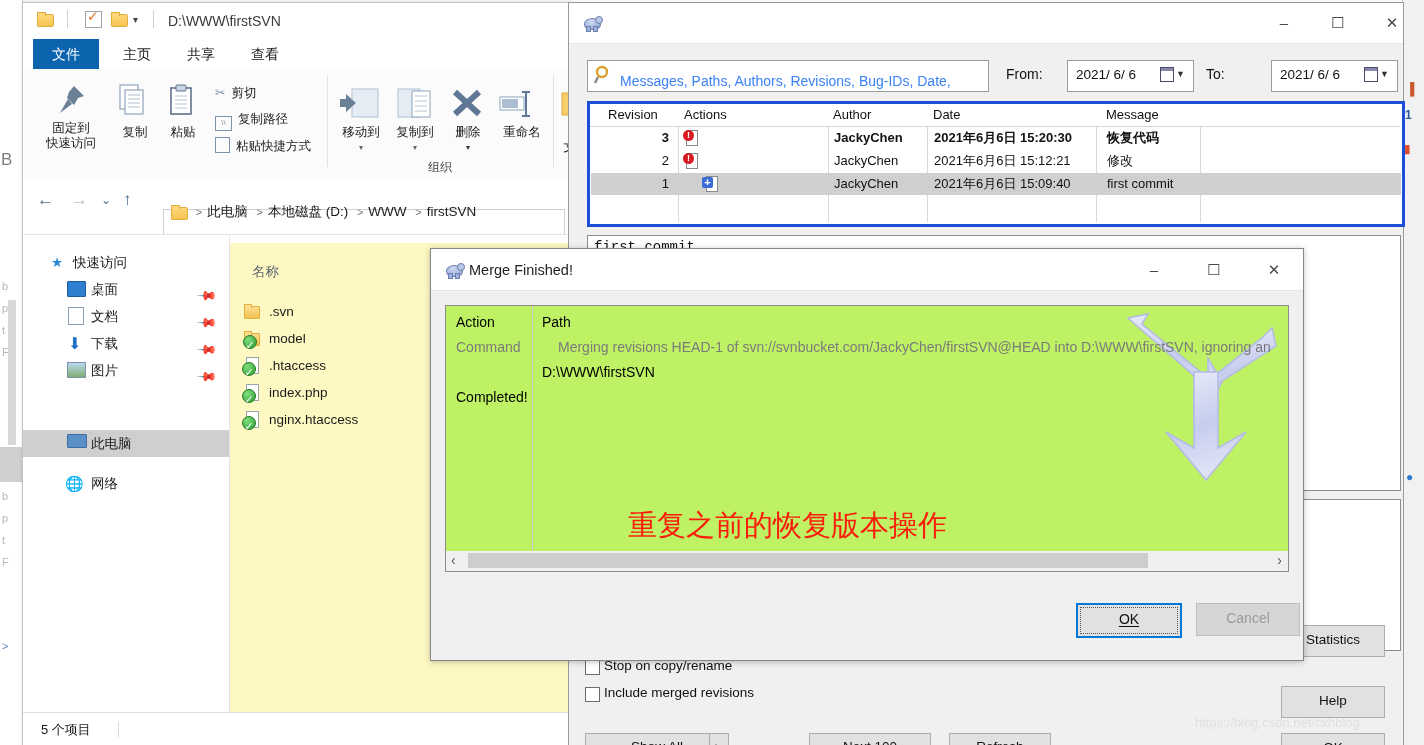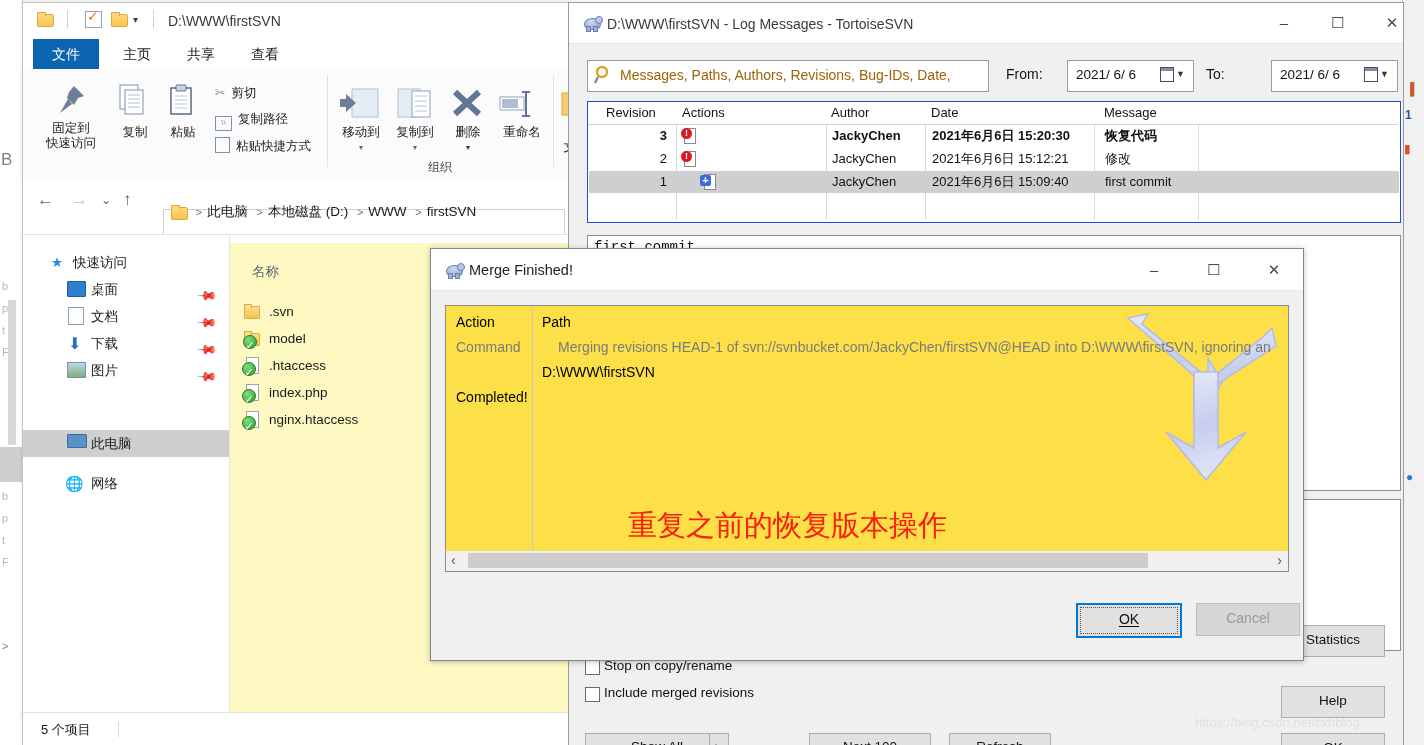--- a/index.html
+++ b/index.html
@@ -100,33 +100,33 @@
   #logwin{left:568px;top:2px;width:834px;height:743px;background:#f0f0f0;
     border:1px solid #9a9a9a;}
   #log-title{position:absolute;left:0;top:0;width:834px;height:40px;background:#fff;
     border-bottom:1px solid #e6e6e6;}
   #log-title-text{position:absolute;left:38px;top:13px;font-size:14px;color:#3b3b3b;}
   .wbtn{position:absolute;top:0;width:46px;height:40px;text-align:center;line-height:40px;
     font-size:15px;color:#4a4a4a;cursor:default;}
 
   #log-search{position:absolute;left:18px;top:57px;width:400px;height:30px;background:#fff;
     border:1px solid #9c9c9c;}
-  #log-search-ph{position:absolute;left:32px;top:6px;font-size:14px;color:#a16207;
+  #log-search-ph{position:absolute;left:32px;top:12px;font-size:14px;color:#3b82f6;
     white-space:nowrap;overflow:hidden;width:362px;}
   #from-label{position:absolute;left:437px;top:63px;font-size:14px;color:#111;}
   #to-label{position:absolute;left:637px;top:63px;font-size:14px;color:#111;}
   .datebox{position:absolute;top:57px;height:30px;width:125px;background:#fff;border:1px solid #9c9c9c;}
   .datebox .dv{position:absolute;left:8px;top:6px;font-size:13.5px;color:#111;}
   .dbtn{position:absolute;right:3px;top:4px;width:32px;height:21px;font-size:10px;color:#333;}
   .cal-ico{position:absolute;left:2px;top:2px;width:12px;height:13px;border:1px solid #4a4a6a;background:#fff;}
   .cal-ico:before{content:"";position:absolute;left:0;top:0;width:12px;height:3px;background:#8a8aa8;}
   .dcaret{position:absolute;left:18px;top:4px;font-size:9px;}
 
   #log-table{position:absolute;left:18px;top:98px;width:812px;height:120px;background:#fff;
-    border:1px solid #1d4ed8;}
+    border:3px solid #1d4ed8;}
   .lt-hdr{position:absolute;top:0;height:22px;line-height:22px;font-size:13px;color:#111;
     border-bottom:1px solid #d5d5d5;background:#fff;}
   .lt-vsep{position:absolute;top:0;width:1px;height:118px;background:#d9d9d9;}
   .lt-row{position:absolute;left:1px;width:810px;height:22px;line-height:22px;font-size:13px;color:#111;}
   .lt-row.sel{background:#cfcfcf;}
   .lt-c{position:absolute;white-space:nowrap;}
   .b{font-weight:bold;}
   .act-mod{position:relative;display:inline-block;width:14px;height:15px;}
   .act-mod:before{content:"";position:absolute;left:2px;top:0;width:10px;height:14px;
     background:#fff;border:1px solid #8a8a8a;}
@@ -160,21 +160,21 @@
     border-bottom:1px solid #e6e6e6;}
   #md-title-text{position:absolute;left:38px;top:13px;font-size:14.5px;color:#222;}
   .tortoise-ico{position:absolute;width:18px;height:17px;}
   .tortoise-ico .shell{position:absolute;left:1px;top:3px;width:15px;height:10px;border-radius:50% 50% 45% 45%;
     background:radial-gradient(circle at 40% 25%,#cfd9f2,#8fa2d6);border:1px solid #6d7fae;}
   .tortoise-ico .head{position:absolute;left:12px;top:1px;width:6px;height:6px;border-radius:50%;
     background:#b9c6e8;border:1px solid #6d7fae;}
   .tortoise-ico .l1,.tortoise-ico .l2{position:absolute;bottom:0px;width:3px;height:4px;background:#9fb0dd;border:1px solid #6d7fae;}
   .tortoise-ico .l1{left:3px;} .tortoise-ico .l2{left:10px;}
 
-  #md-listbox{position:absolute;left:14px;top:56px;width:842px;height:246px;background:#fde047;
+  #md-listbox{position:absolute;left:14px;top:56px;width:842px;height:246px;background:#bef264;
     border:1px solid #8c8c8c;overflow:hidden;}
   #md-col-sep{position:absolute;left:86px;top:0;width:1px;height:246px;background:#c8c8c8;}
   .md-cell{position:absolute;font-size:14px;white-space:nowrap;}
   .md-grey{color:#7b7b7b;}
   #md-arrow{position:absolute;right:6px;top:6px;width:160px;height:170px;}
   #md-annot{position:absolute;left:182px;top:200px;font-size:29px;color:#fb1c0b;
     font-family:"DejaVu Sans",sans-serif;white-space:nowrap;text-align:right;}
 
   #md-hscroll{position:absolute;left:14px;top:302px;width:842px;height:20px;
     background:#f0f0f0;border:1px solid #8c8c8c;border-top:none;}
@@ -427,21 +427,20 @@
 </div>
 
 <div class="abs" id="logwin">
   <div id="log-title">
     <span class="tortoise-ico" style="left:14px;top:12px;">
       <span class="shell"></span>
         <span class="head"></span>
         <span class="l1"></span>
         <span class="l2"></span>
     </span>
-    <span id="log-title-text">D:\WWW\firstSVN - Log Messages - TortoiseSVN</span>
     <div class="wbtn" style="left:692px;">–</div>
     <div class="wbtn" style="left:746px;">☐</div>
     <div class="wbtn close" style="left:800px;">✕</div>
   </div>
 
   <div id="log-search">
     <span style="position:absolute;left:6px;top:4px;">
       <svg width="20" height="20" viewBox="0 0 20 20">
           <circle cx="8" cy="7" r="5" fill="none" stroke="#d8a22c" stroke-width="2.4"></circle>
           <line x1="4" y1="12" x2="1" y2="18" stroke="#888" stroke-width="2.4"></line>

